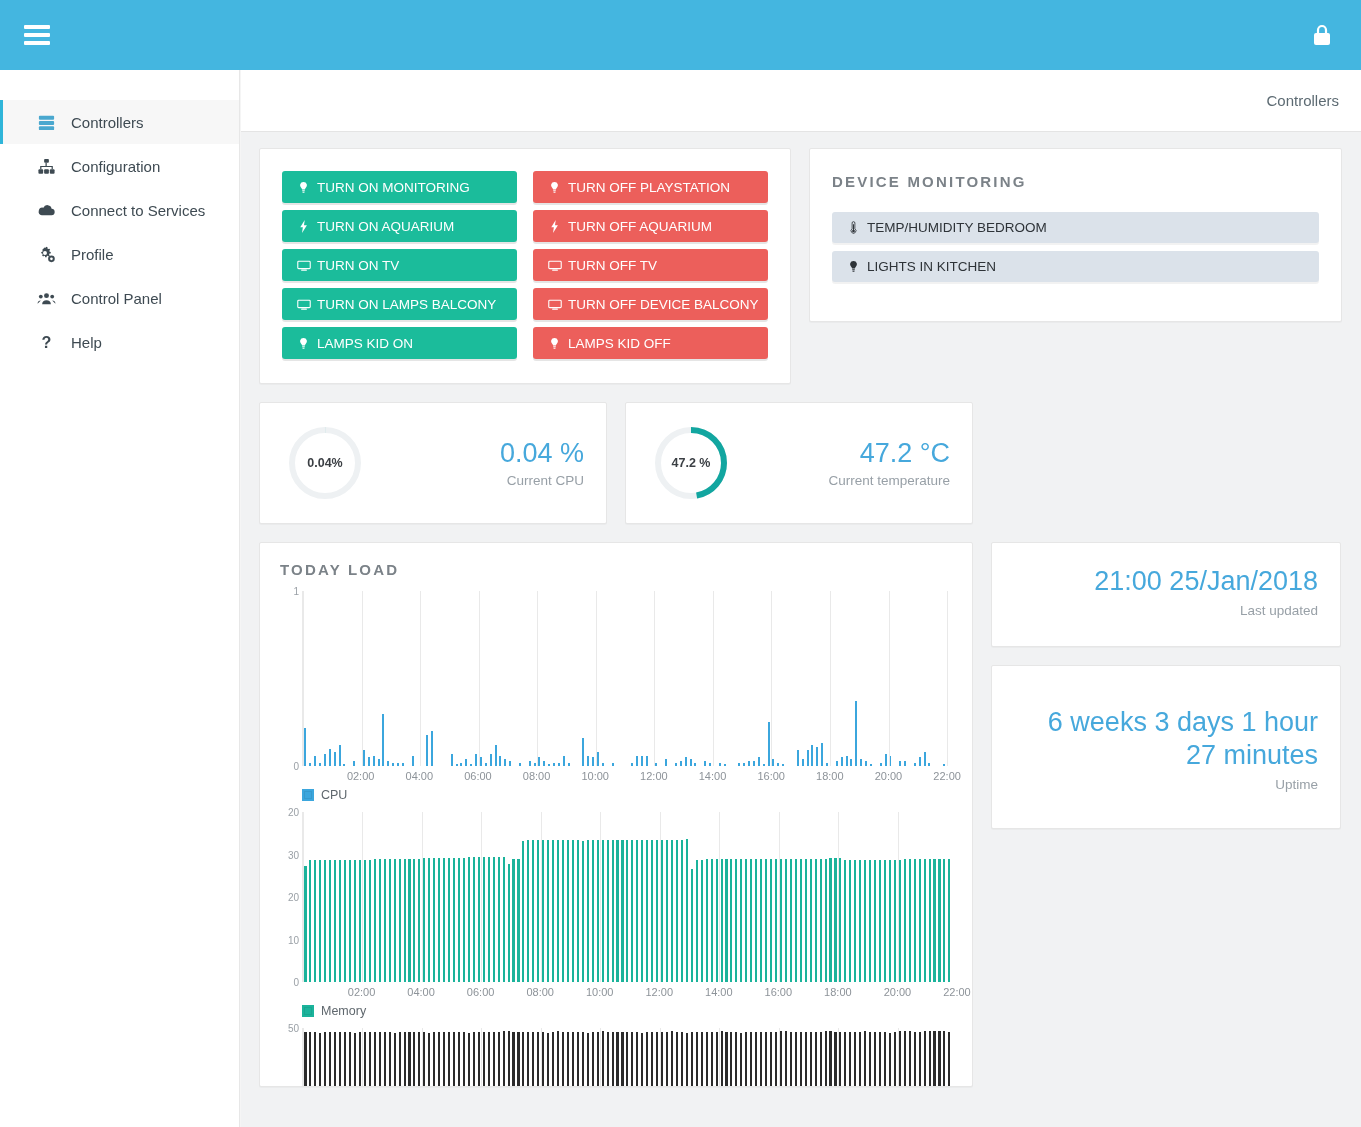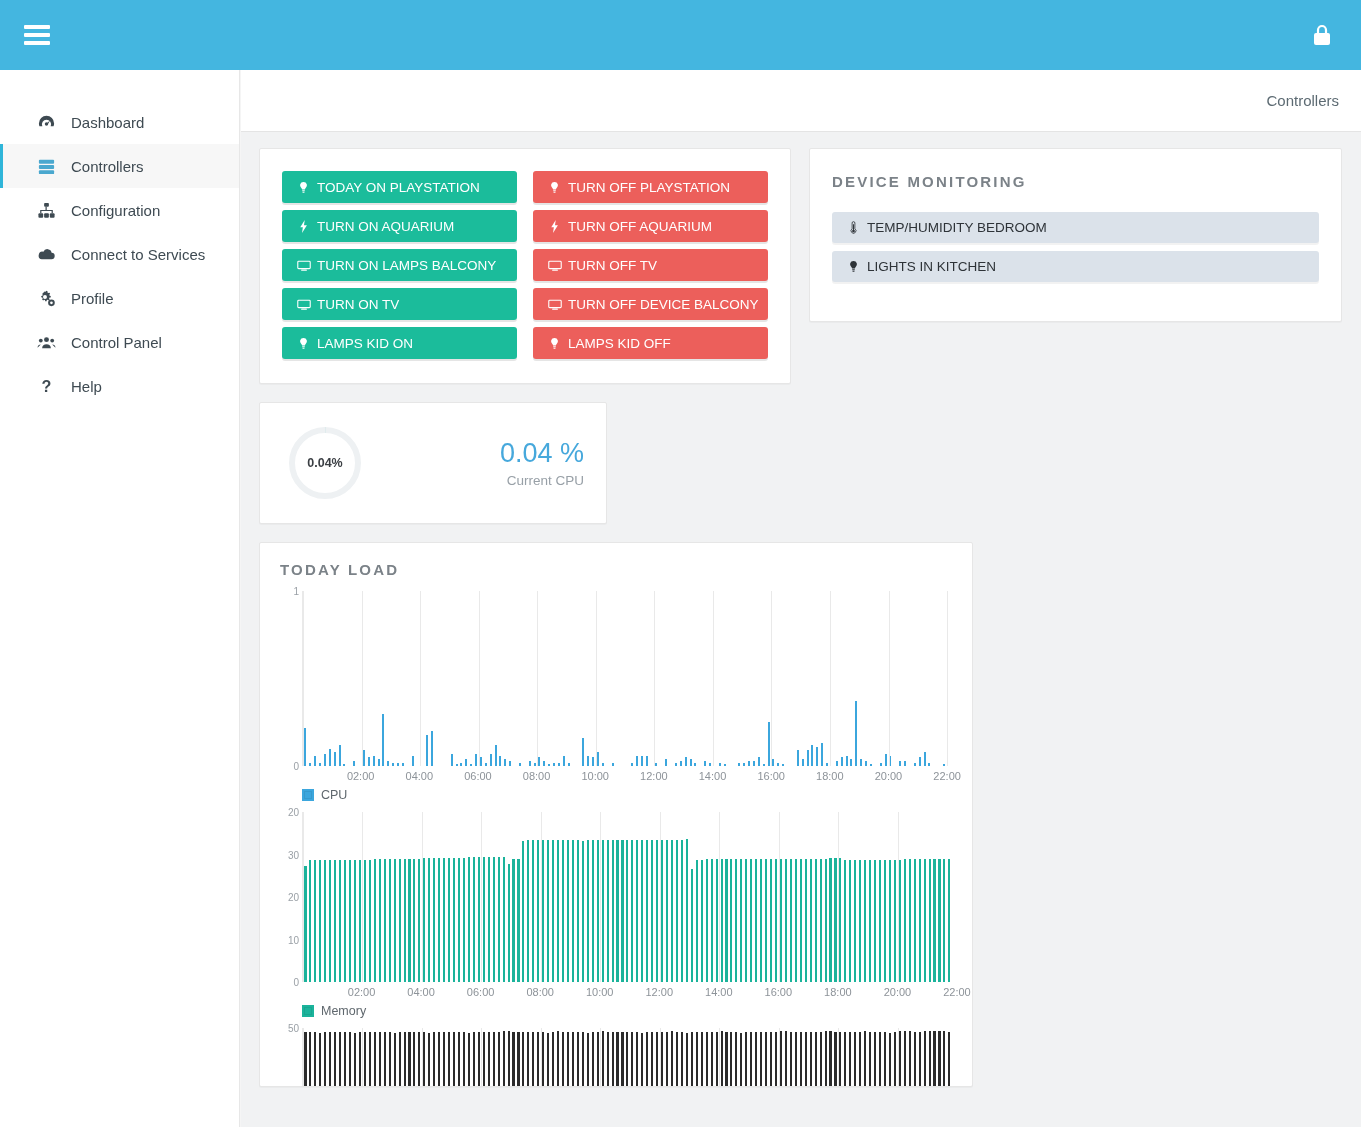--- a/index.html
+++ b/index.html
@@ -155,30 +155,20 @@
     <span class="lock-icon">
       <svg viewBox="0 0 22 24" width="22" height="24" fill="#ffffff">
         <rect x="3" y="10" width="16" height="12" rx="2"></rect>
         <path d="M7 10 V7 a4 4 0 0 1 8 0 v3" fill="none" stroke="#ffffff" stroke-width="2.2"></path>
       </svg>
     </span>
   </div>
 </div>
 
 <div class="sidebar">
-  <div class="nav-item">
-    <span class="nav-icon">
-      <svg viewBox="0 0 20 20" width="19" height="19" fill="#3e4a52">
-        <path d="M10 3a8 8 0 0 0-8 8 8 8 0 0 0 .6 3h3A5 5 0 0 1 10 7a5 5 0 0 1 4.4 7h3a8 8 0 0 0 .6-3 8 8 0 0 0-8-8z"></path>
-        <circle cx="10" cy="11.5" r="1.8"></circle>
-          <path d="M10 11 L14 7.5 l-2.6 4.4z"></path>
-      </svg>
-    </span>
-    <span class="nav-label">Dashboard</span>
-  </div>
   <div class="nav-item active">
     <span class="nav-icon">
       <svg viewBox="0 0 20 20" width="19" height="19" fill="#4aa8cf">
         <rect x="2" y="3" width="16" height="4" rx="1"></rect>
           <rect x="2" y="8.5" width="16" height="4" rx="1"></rect>
           <rect x="2" y="14" width="16" height="4" rx="1"></rect>
       </svg>
     </span>
     <span class="nav-label">Controllers</span>
   </div>
@@ -248,47 +238,47 @@
         <div class="btn-cols">
           <div class="btn-col">
             <button class="ctl-btn ctl-on">
               <span class="bicon">
                 <svg viewBox="0 0 14 16" width="11" height="13" fill="#ffffff">
                     <path d="M7 1a4.3 4.3 0 0 0-2.6 7.8c.5.4.8 1 .8 1.6v.3h3.6v-.3c0-.6.3-1.2.8-1.6A4.3 4.3 0 0 0 7 1z"></path>
                     <rect x="5.2" y="11.6" width="3.6" height="1.2" rx=".5"></rect>
                     <rect x="5.6" y="13.4" width="2.8" height="1.2" rx=".5"></rect>
                   </svg>
               </span>
-              <span>TODAY ON PLAYSTATION</span>
+              <span>TURN ON MONITORING</span>
             </button>
             <button class="ctl-btn ctl-on">
               <span class="bicon">
                 <svg viewBox="0 0 10 16" width="9" height="13" fill="#ffffff">
                     <path d="M6.5 0 L1 9 h3.2 L3.2 16 L9.2 6.5 H5.6 Z"></path>
                   </svg>
               </span>
               <span>TURN ON AQUARIUM</span>
             </button>
             <button class="ctl-btn ctl-on">
               <span class="bicon">
                 <svg viewBox="0 0 18 14" width="14" height="11" fill="none" stroke="#ffffff" stroke-width="1.4">
                     <rect x="1" y="1.5" width="16" height="9.5" rx="1.2"></rect>
                     <path d="M6 13 h6" stroke-linecap="round"></path>
                   </svg>
               </span>
-              <span>TURN ON LAMPS BALCONY</span>
+              <span>TURN ON TV</span>
             </button>
             <button class="ctl-btn ctl-on">
               <span class="bicon">
                 <svg viewBox="0 0 18 14" width="14" height="11" fill="none" stroke="#ffffff" stroke-width="1.4">
                     <rect x="1" y="1.5" width="16" height="9.5" rx="1.2"></rect>
                     <path d="M6 13 h6" stroke-linecap="round"></path>
                   </svg>
               </span>
-              <span>TURN ON TV</span>
+              <span>TURN ON LAMPS BALCONY</span>
             </button>
             <button class="ctl-btn ctl-on">
               <span class="bicon">
                 <svg viewBox="0 0 14 16" width="11" height="13" fill="#ffffff">
                     <path d="M7 1a4.3 4.3 0 0 0-2.6 7.8c.5.4.8 1 .8 1.6v.3h3.6v-.3c0-.6.3-1.2.8-1.6A4.3 4.3 0 0 0 7 1z"></path>
                     <rect x="5.2" y="11.6" width="3.6" height="1.2" rx=".5"></rect>
                     <rect x="5.6" y="13.4" width="2.8" height="1.2" rx=".5"></rect>
                   </svg>
               </span>
               <span>LAMPS KID ON</span>
@@ -377,20 +367,33 @@
             <circle cx="39" cy="39" r="33" fill="none" stroke="#eef1f3" stroke-width="6"></circle>
             <circle class="gauge-arc" cx="39" cy="39" r="33" fill="none" stroke="#12a6a0" stroke-width="6" stroke-dasharray="0.08293804605477055 207.34511513692635"></circle>
           </svg>
           <span class="gauge-label">0.04%</span>
         </div>
         <div class="gauge-text">
           <div class="gauge-value">0.04 %</div>
           <div class="gauge-caption">Current CPU</div>
         </div>
       </div>
+      <div class="card gauge-card">
+        <div class="gauge">
+          <svg width="78" height="78" viewBox="0 0 78 78">
+            <circle cx="39" cy="39" r="33" fill="none" stroke="#eef1f3" stroke-width="6"></circle>
+            <circle class="gauge-arc" cx="39" cy="39" r="33" fill="none" stroke="#12a6a0" stroke-width="6" stroke-dasharray="97.86689434462923 207.34511513692635"></circle>
+          </svg>
+          <span class="gauge-label">47.2 %</span>
+        </div>
+        <div class="gauge-text">
+          <div class="gauge-value">47.2 °C</div>
+          <div class="gauge-caption">Current temperature</div>
+        </div>
+      </div>
     </div>
 
     <div class="row">
       <div class="card chart-card">
         <div class="chart-title">TODAY LOAD</div>
 
         <div class="chart-block">
           <div class="plot-wrap">
             <div class="y-axis" style="height:175px;">
               <span style="top:0;">1</span>
@@ -1675,15 +1678,25 @@
                 <div style="position: absolute; left: 54.9618%; top: 0px; bottom: 0px; width: 1px; background: rgb(233, 233, 233);"></div>
                 <div style="position: absolute; left: 64.1221%; top: 0px; bottom: 0px; width: 1px; background: rgb(233, 233, 233);"></div>
                 <div style="position: absolute; left: 73.2824%; top: 0px; bottom: 0px; width: 1px; background: rgb(233, 233, 233);"></div>
                 <div style="position: absolute; left: 82.4427%; top: 0px; bottom: 0px; width: 1px; background: rgb(233, 233, 233);"></div>
                 <div style="position: absolute; left: 91.6031%; top: 0px; bottom: 0px; width: 1px; background: rgb(233, 233, 233);"></div>
               </div>
           </div>
         </div>
       </div>
 
+      <div class="side-col">
+        <div class="card stat-card" style="height:105px;">
+          <div class="stat-value">21:00 25/Jan/2018</div>
+          <div class="stat-caption">Last updated</div>
+        </div>
+        <div class="card stat-card" style="height:164px; padding-top:40px;">
+          <div class="stat-value">6 weeks 3 days 1 hour 27 minutes</div>
+          <div class="stat-caption">Uptime</div>
+        </div>
+      </div>
     </div>
   </div>
 </div>
 
 </body></html>

